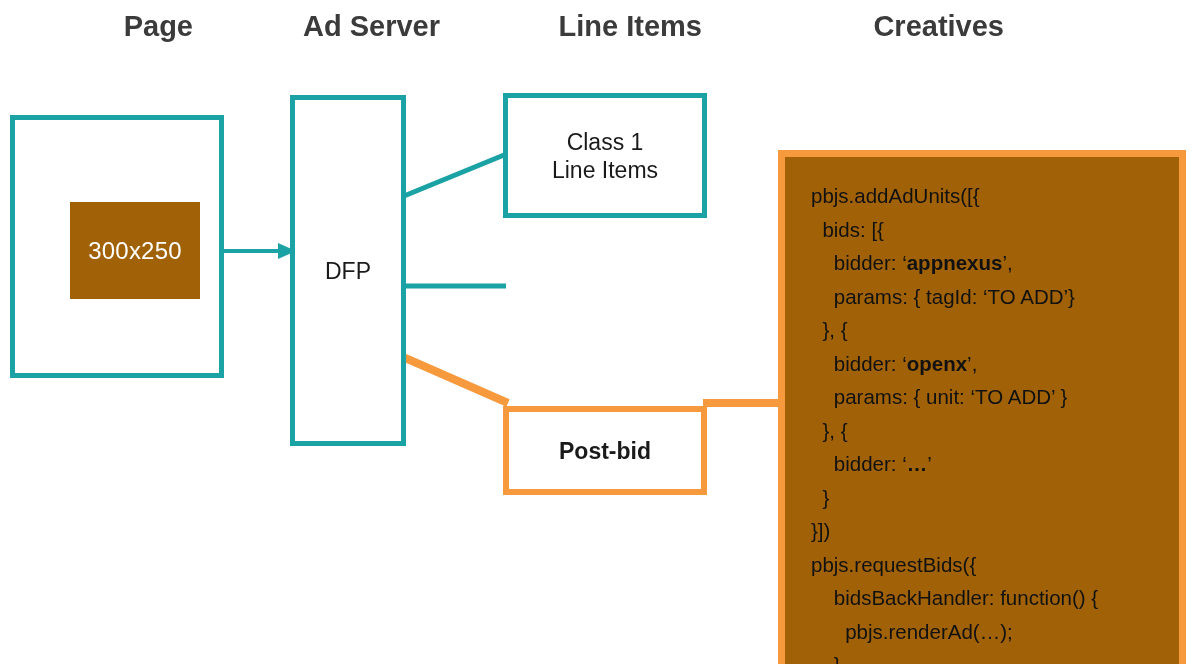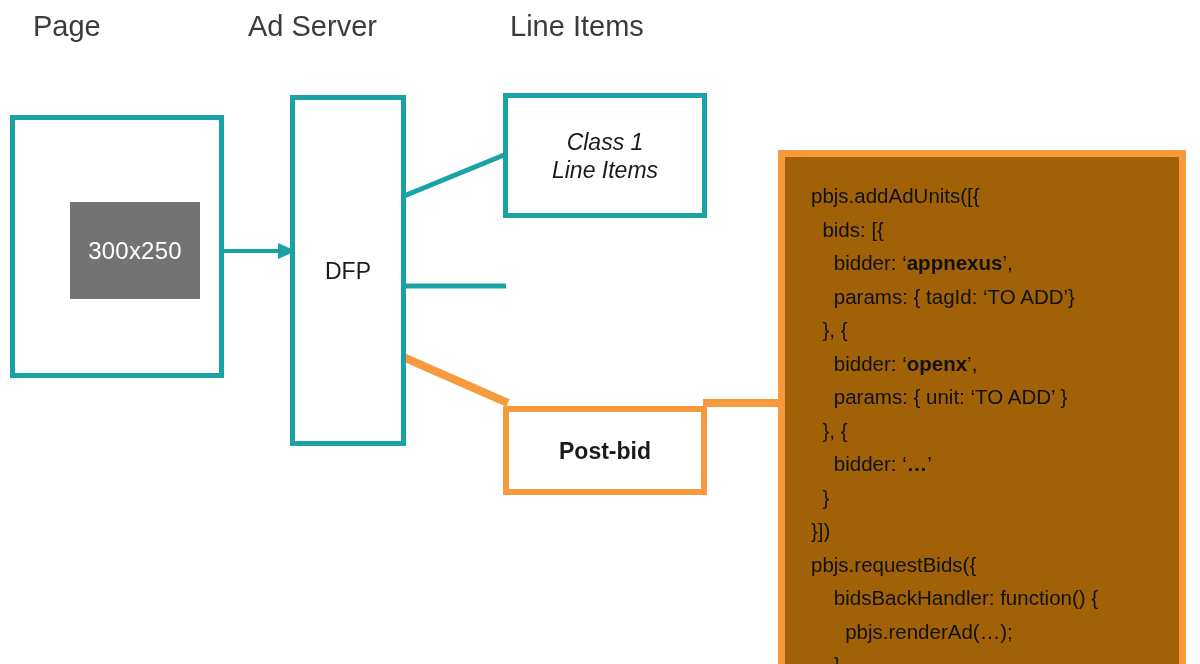--- a/index.html
+++ b/index.html
@@ -18,23 +18,23 @@
     background: #ffffff;
     overflow: hidden;
   }
 
   
   .col-head {
     position: absolute;
     font-size: 29px;
     line-height: 34px;
     color: #3b3b3b;
-    text-align: left;
+    text-align: right;
     white-space: nowrap;
-    font-weight: 400;
+    font-weight: 700;
   }
 
   
   .box {
     position: absolute;
     box-sizing: border-box;
     background: #ffffff;
     display: flex;
     align-items: center;
     justify-content: center;
@@ -47,21 +47,21 @@
     font-size: 23px;
     line-height: 28px;
     color: #1a1a1a;
     font-weight: 400;
   }
   .box-label.bold { font-weight: 700; }
 
   
   #ad-slot {
     position: absolute;
-    background: #737373;
+    background: #a16207;
     display: flex;
     align-items: center;
     justify-content: center;
   }
   #ad-slot .ad-text {
     color: #ffffff;
     font-size: 24px;
     line-height: 28px;
     letter-spacing: .2px;
   }
@@ -101,20 +101,21 @@
 <body>
 
 <div id="canvas">
 
   <div class="col-head" style="left:33px; top:9px; width:160px;">Page</div>
 
   <div class="col-head" style="left:248px; top:9px; width:192px;">Ad Server</div>
 
   <div class="col-head" style="left:510px; top:9px; width:192px;">Line Items</div>
 
+  <div class="col-head" style="left:812px; top:9px; width:192px;">Creatives</div>
 
   <svg id="links" width="1200" height="664" viewBox="0 0 1200 664">
 
     <g>
       <line x1="199" y1="251" x2="281" y2="251" stroke="#1AA2A4" stroke-width="4"></line>
       <polygon points="296,251 278,243 278,259" fill="#1AA2A4"></polygon>
     </g>
 
     <line x1="404" y1="196" x2="504" y2="155" stroke="#1AA2A4" stroke-width="5"></line>
 
@@ -128,21 +129,21 @@
   <div class="box box-teal" id="page-box" style="left:10px; top:115px; width:214px; height:263px;"></div>
 
   <div id="ad-slot" style="left:70px; top:202px; width:130px; height:97px;">
     <span class="ad-text">300x250</span>
   </div>
 
   <div class="box box-teal" style="left:290px; top:95px; width:116px; height:351px;">
     <span class="box-label">DFP</span>
   </div>
 
-  <div class="box box-teal" style="left:503px; top:93px; width:204px; height:125px; flex-direction:column;font-style:italic;">
+  <div class="box box-teal" style="left:503px; top:93px; width:204px; height:125px; flex-direction:column;">
     <span class="box-label">Class 1</span>
     <span class="box-label">Line Items</span>
   </div>
 
 
   <div class="box box-orange" style="left:503px; top:359px; width:204px; height:89px;">
     <span class="box-label bold">Post-bid</span>
   </div>
 
   <div id="code-panel">

